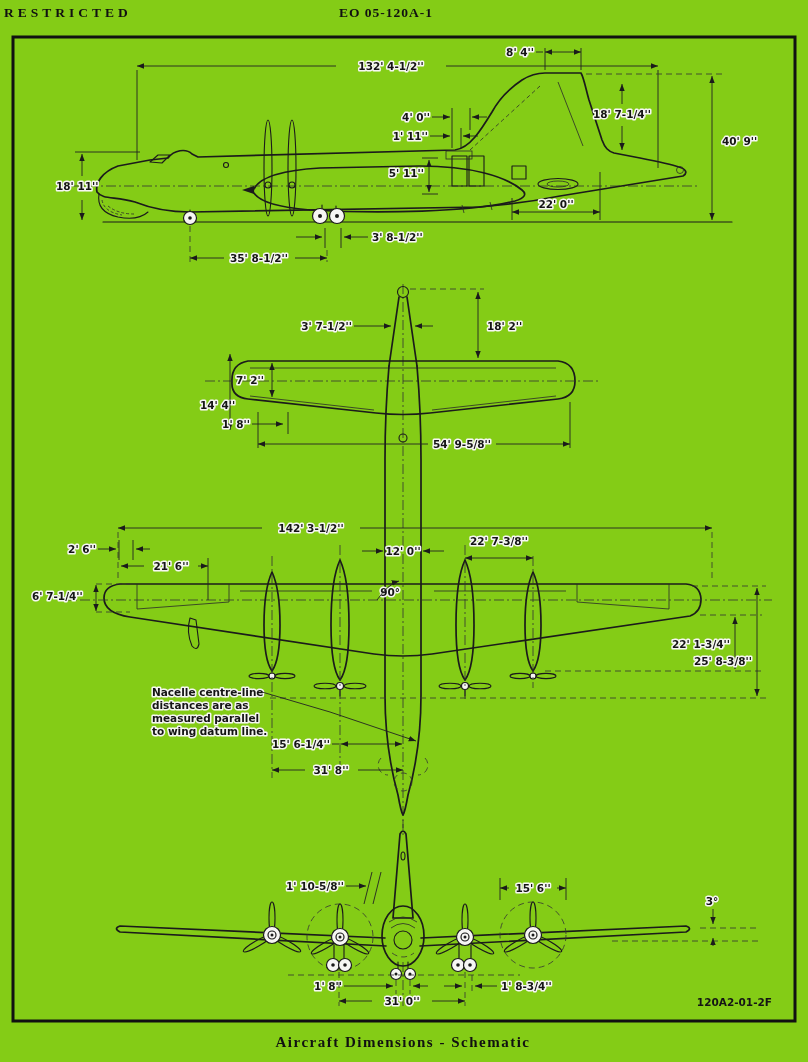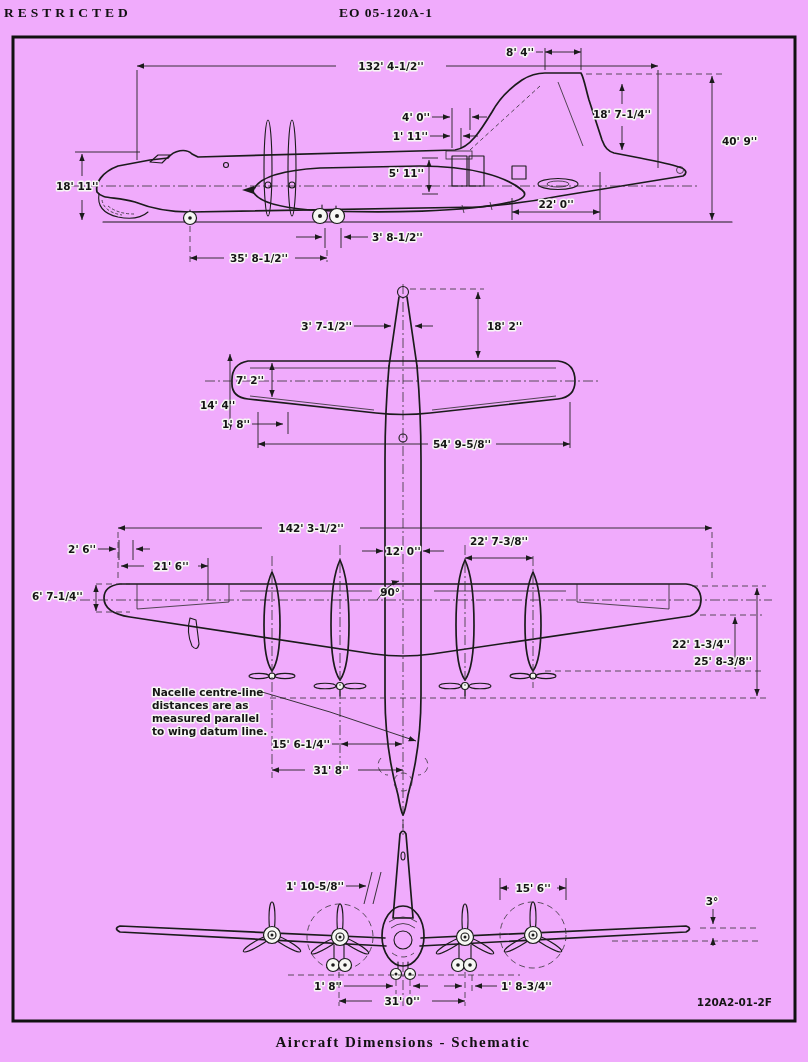--- a/index.html
+++ b/index.html
@@ -1,16 +1,16 @@
 <!DOCTYPE html>
 <html><head>
 <meta charset="utf-8">
 <style>
   html,body{margin:0;padding:0;background:#e9e9e6;}
-  #page{position:relative;width:808px;height:1062px;background:#f0abfc;overflow:hidden;
+  #page{position:relative;width:808px;height:1062px;background:#84cc16;overflow:hidden;
         font-family:"Liberation Sans",sans-serif;}
   svg{position:absolute;left:0;top:0;}
   .o   {fill:none;stroke:#1b1b1b;stroke-width:1.7;stroke-linejoin:round;stroke-linecap:round;}
   .o2  {fill:none;stroke:#1b1b1b;stroke-width:1.1;stroke-linejoin:round;stroke-linecap:round;}
   .thin{fill:none;stroke:#2a2a2a;stroke-width:.8;}
   .dim {fill:none;stroke:#222;stroke-width:.9;}
   .dd  {fill:none;stroke:#333;stroke-width:.8;stroke-dasharray:10 3 2 3;}
   .dash{fill:none;stroke:#333;stroke-width:.8;stroke-dasharray:6 4;}
   .wfill{fill:#f6f6f3;stroke:#1b1b1b;stroke-width:1.2;}
   .lbl {font:bold 10.5px "DejaVu Sans",sans-serif;fill:#151515;

